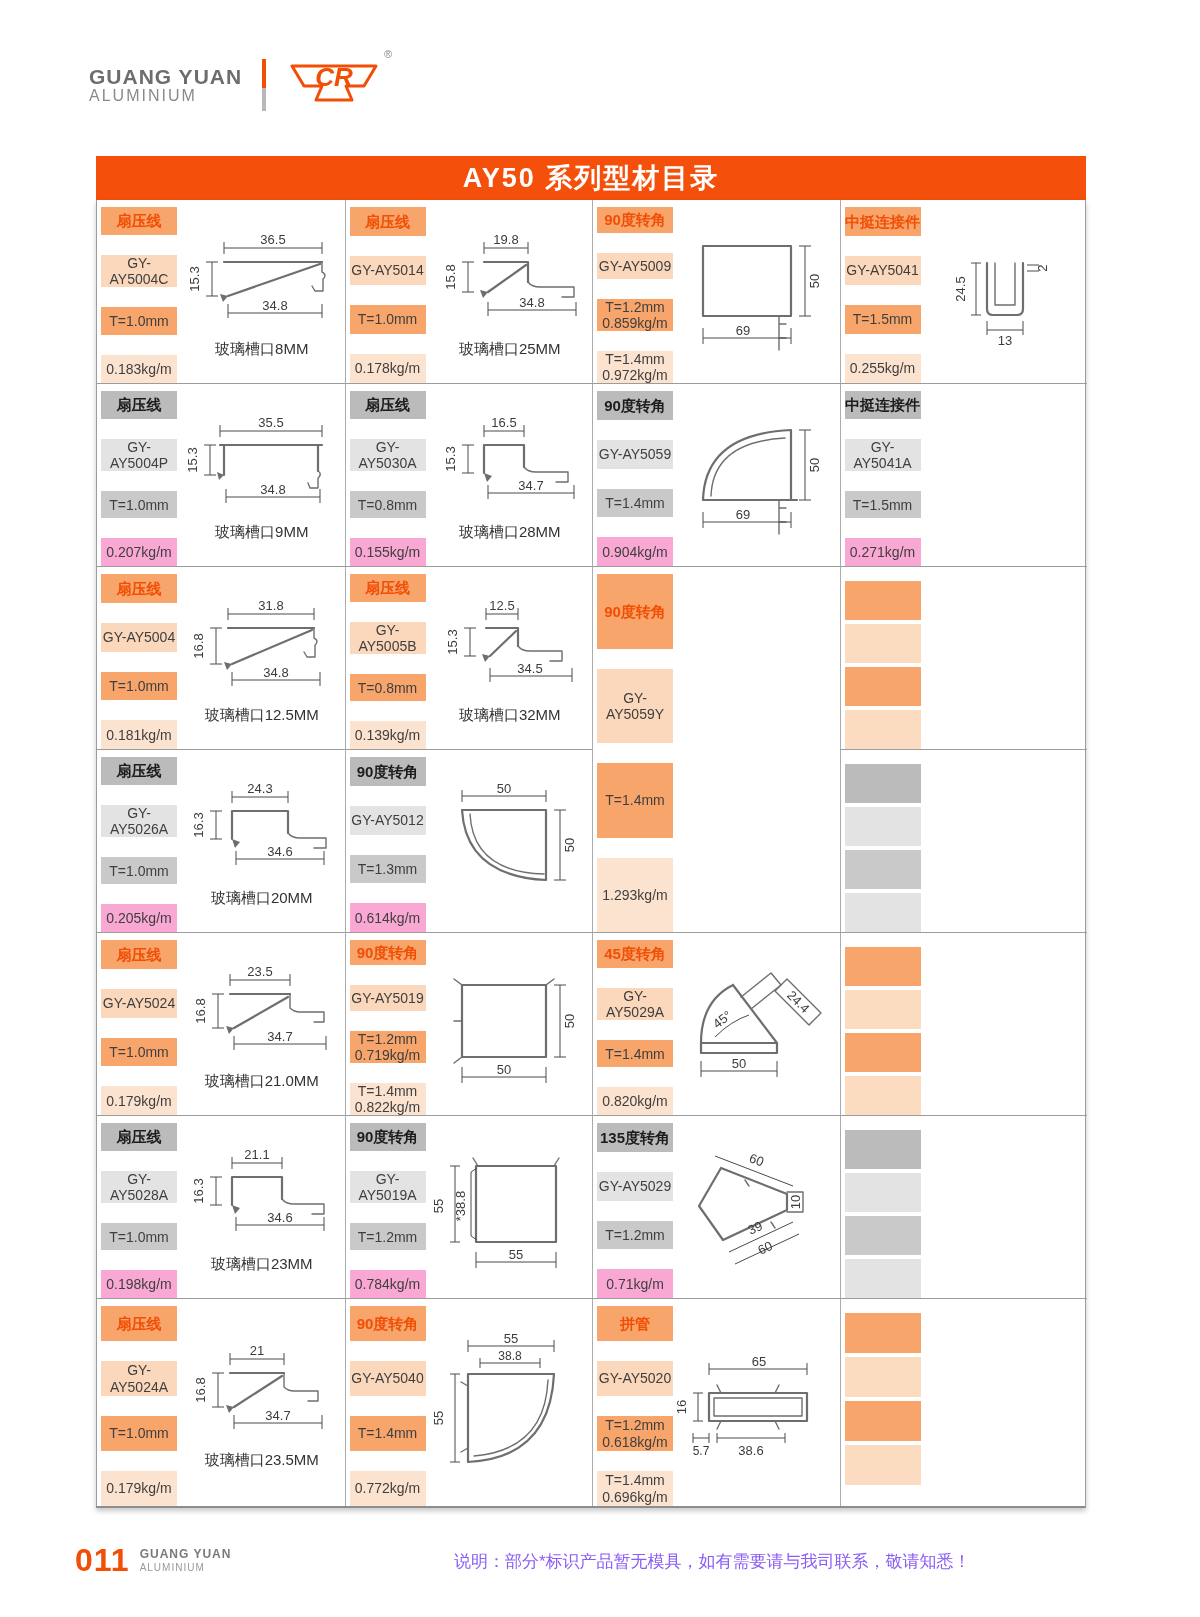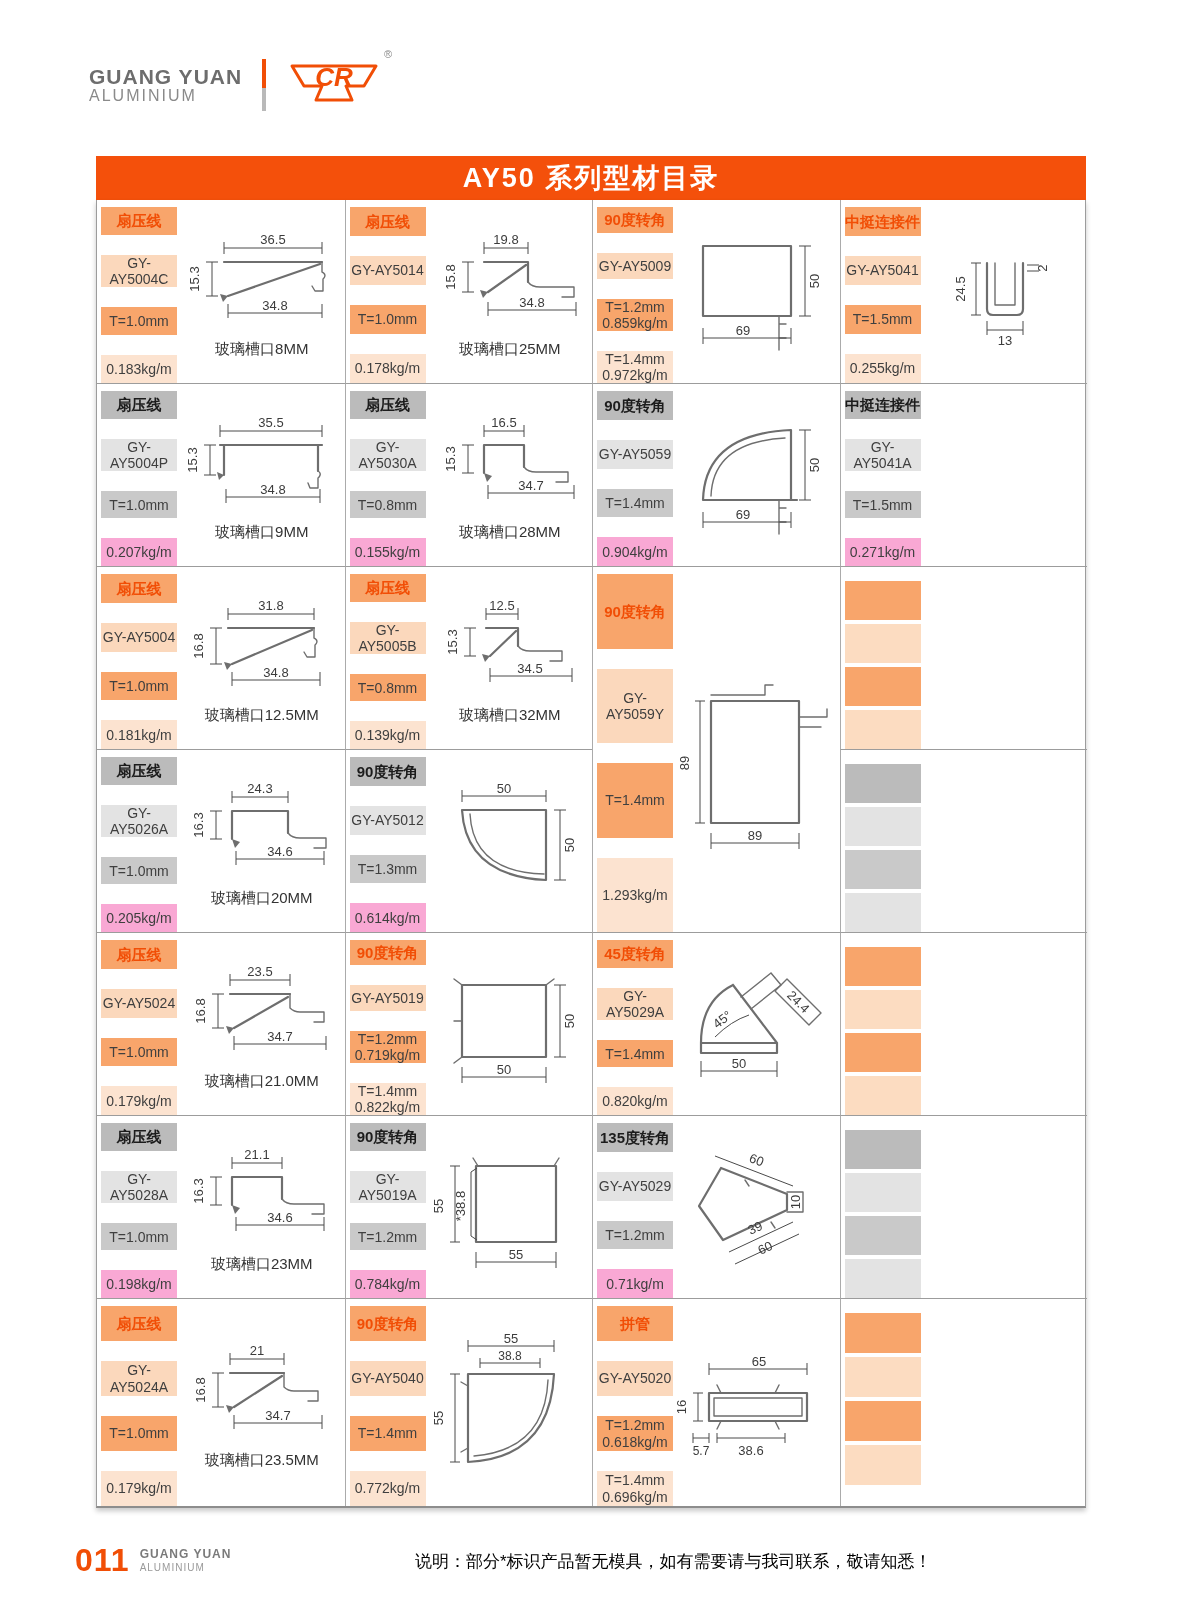--- a/index.html
+++ b/index.html
@@ -51,21 +51,21 @@
   .d{fill:none;stroke:#4a4a4a;stroke-width:1;}
   .dt{font-size:13px;fill:#3c3c3c;text-anchor:middle;font-family:"Liberation Sans",sans-serif;}
   .dts{font-size:12px;fill:#3c3c3c;text-anchor:middle;font-family:"Liberation Sans",sans-serif;}
   
   .ftr{position:relative;margin:34px 0 0 75px;height:60px;}
   .pageno{display:flex;align-items:center;}
   .pageno .num{font-size:32px;font-weight:bold;color:#f14e06;letter-spacing:1px;}
   .pageno .brand{margin-left:10px;line-height:1.1;}
   .pageno .brand .b1{font-size:12px;font-weight:bold;color:#7a7a7a;letter-spacing:1px;}
   .pageno .brand .b2{font-size:10px;color:#9a9a9a;letter-spacing:1px;}
-  .note{position:absolute;left:340px;top:8px;font-size:17px;color:#000000;}
+  .note{position:absolute;left:379px;top:8px;font-size:17px;color:#8b5cf6;}
   
   .crlogo{margin-left:4px;position:relative;}
   .reg{position:absolute;top:-4px;right:-10px;font-size:11px;color:#8a8a8a;}
 </style>
 </head>
 <body>
 
 <div class="hdr">
   <div class="logo-en">
     <div class="l1">GUANG YUAN</div>
@@ -339,30 +339,20 @@
       <div class="labels">
         <div class="lbl cat">90度转角</div>
         <div class="lbl code">GY-AY5059Y</div>
         <div class="lbl t">
             <span>T=1.4mm</span>
           </div>
         <div class="lbl w">
             <span>1.293kg/m</span>
           </div>
       </div>
-      <div class="draw">
-        <svg class="dwg" width="164" height="212" viewBox="0 0 164 212">
-          <path class="p" d="M36 54 H124 V176 H36 Z"></path>
-          <path class="p2" d="M36 48 H90 M90 48 V38 h8 M124 70 h28 M124 80 h22 M152 70 v-8"></path>
-          <path class="d" d="M20 54 H30 M20 176 H30 M25 54 V176"></path>
-          <text class="dt" transform="rotate(-90 14 116)" x="14" y="116">89</text>
-          <path class="d" d="M36 186 V202 M124 186 V202 M36 196 H124"></path>
-          <text class="dt" x="80" y="193">89</text>
-        </svg>
-      </div>
     </div>
 
     <div class="tcell orange bl bt">
       <div class="bars">
         <div class="bar b1"></div>
           <div class="bar b2"></div>
           <div class="bar b1"></div>
           <div class="bar b2"></div>
       </div>
     </div>

